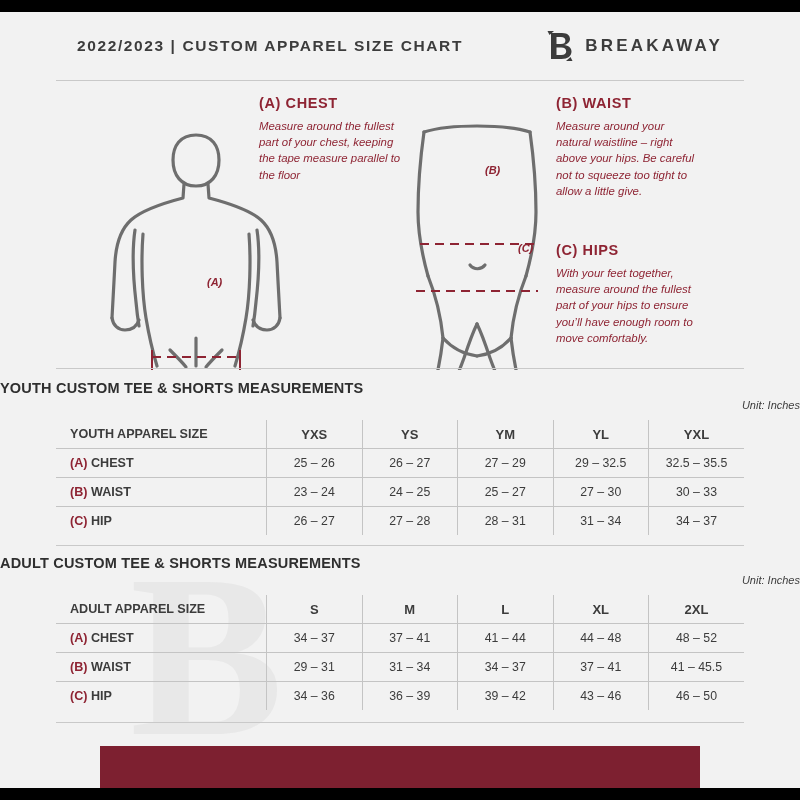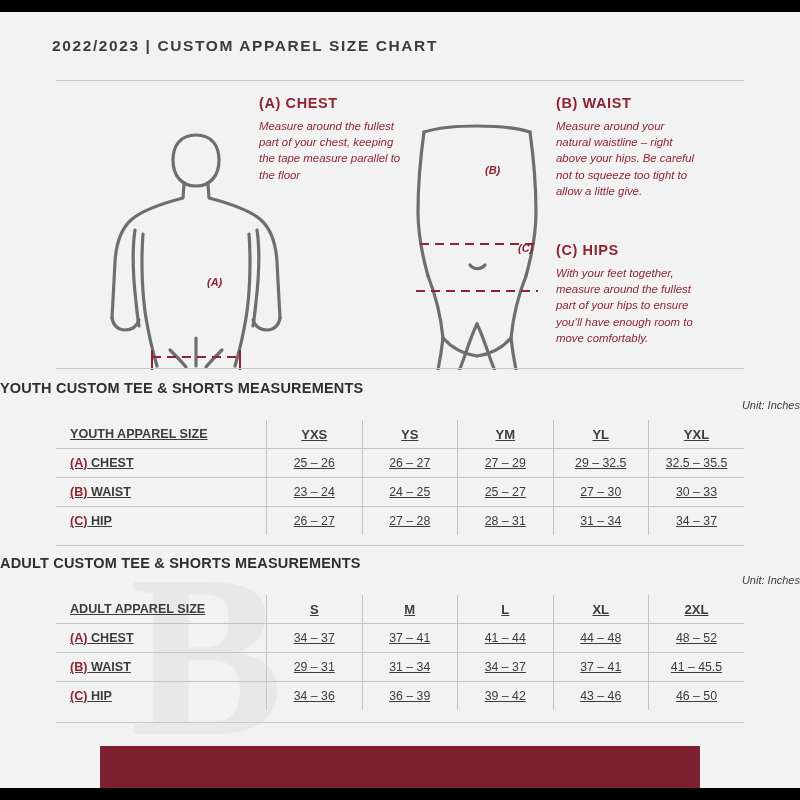--- a/index.html
+++ b/index.html
@@ -44,21 +44,21 @@
   
   .header {
     position: absolute;
     left: 0;
     top: 0;
     width: 800px;
     height: 68px;
     display: flex;
     align-items: center;
     justify-content: space-between;
-    padding: 0 52px;
+    padding: 0 77px;
     box-sizing: border-box;
   }
   .header-title {
     font-size: 15.5px;
     font-weight: bold;
     letter-spacing: 1.6px;
     color: #3c3c3c;
     white-space: nowrap;
   }
   .brand {
@@ -146,21 +146,20 @@
     margin: 0 auto;
     table-layout: fixed;
   }
   table.sizes th, table.sizes td {
     border: 1px solid #c4c4c4;
     height: 28px;
     font-size: 12.3px;
     color: #3c3c3c;
     text-align: center;
     padding: 0;
-    text-decoration: underline;
   }
   table.sizes th.rowhead, table.sizes td.rowhead {
     text-align: left;
     padding-left: 14px;
     width: 196px;
     font-weight: bold;
     font-size: 12.6px;
   }
   table.sizes th {
     font-weight: bold;
@@ -193,20 +192,29 @@
 </head>
 <body>
 
 <div id="page">
   <div class="sheet">
 
     <div class="watermark">B</div>
 
     <div class="header">
       <div class="header-title">2022/2023  |  CUSTOM APPAREL SIZE CHART</div>
+      <div class="brand">
+        <span class="brand-mark">
+          <svg width="26" height="30" viewBox="0 0 26 30" xmlns="http://www.w3.org/2000/svg">
+            <path d="M4 2 L15 2 C21 2 23 5 23 8 C23 11 20.5 13.2 17 14 C21.5 14.6 24.5 16.8 24.5 20.5 C24.5 25 21 28 14.5 28 L4 28 Z M9.5 6 L9.5 13 L14 13 C17 13 18.4 11.6 18.4 9.4 C18.4 7.3 17 6 14 6 Z M9.5 16.5 L9.5 24 L14.2 24 C17.6 24 19.2 22.4 19.2 20.2 C19.2 18 17.6 16.5 14.2 16.5 Z" fill="#3c3c3c"></path>
+            <path d="M0.5 0 L7 0 L2.5 4 Z M25.5 30 L19 30 L23.5 26 Z" fill="#3c3c3c"></path>
+          </svg>
+        </span>
+        <span class="brand-name">BREAKAWAY</span>
+      </div>
     </div>
     <div class="hr" style="top:68px"></div>
 
     <div class="illus">
       <svg width="800" height="290" viewBox="0 0 800 290" xmlns="http://www.w3.org/2000/svg">
 
         <g fill="none" stroke="#6e6e6e" stroke-width="3.2" stroke-linecap="round" stroke-linejoin="round">
 
           <path d="M196 55 C180 55 173 66 173 80 C173 95 181 106 196 106 C211 106 219 95 219 80 C219 66 212 55 196 55 Z"></path>
 

